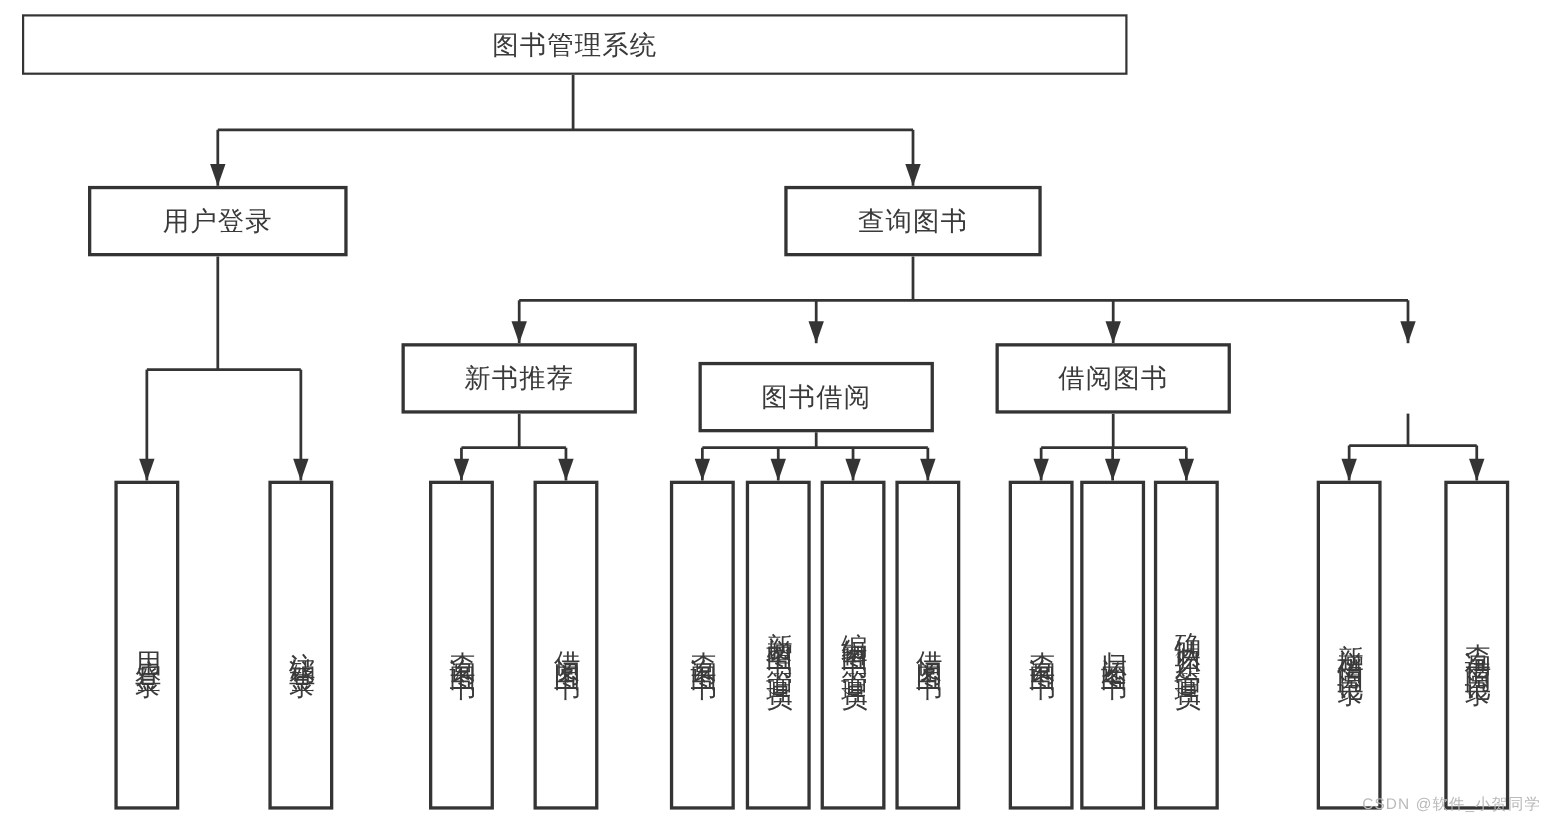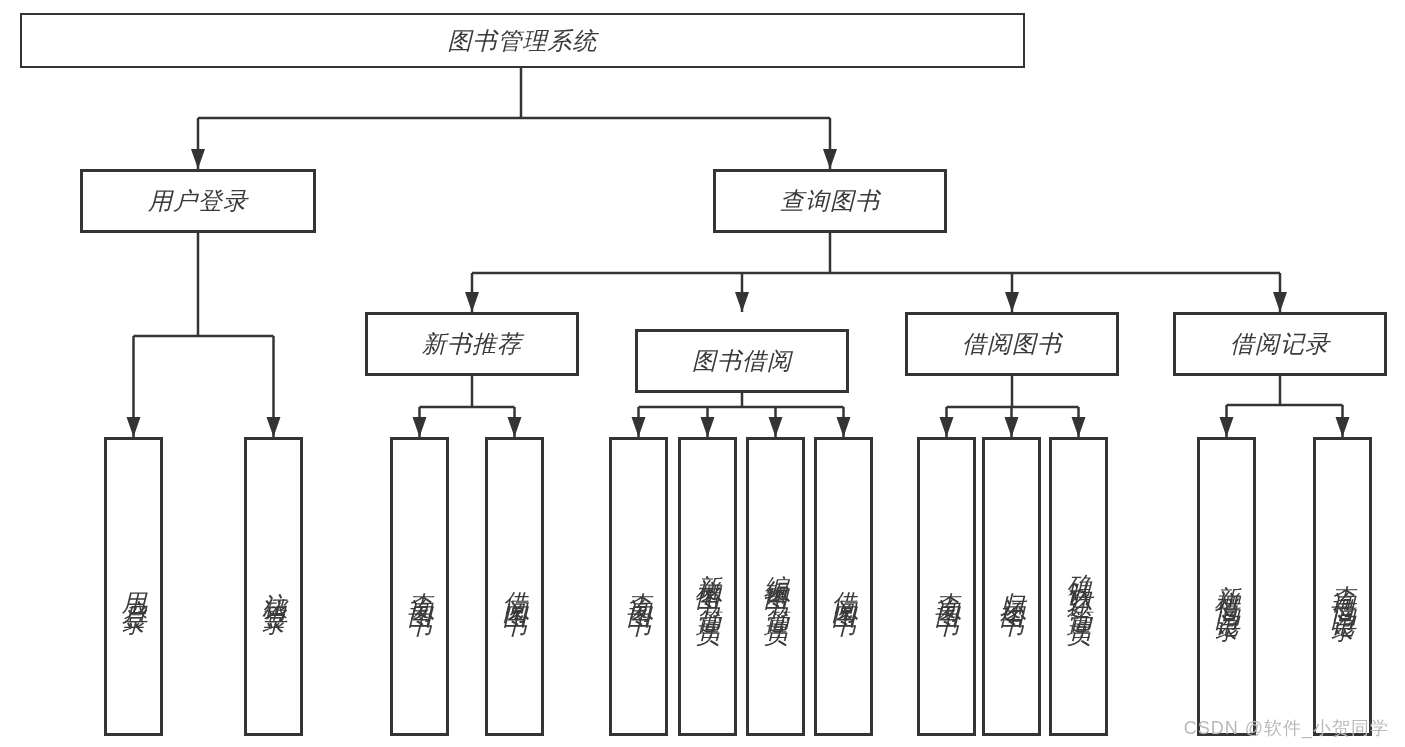--- a/index.html
+++ b/index.html
@@ -24,34 +24,33 @@
   .box{
     position:absolute;
     box-sizing:border-box;
     background:var(--box_bg);
     border:3px solid var(--line);
     display:flex;align-items:center;justify-content:center;
     font-size:24px;
     letter-spacing:1px;
     z-index:2;
     text-align:left;
-    font-style:italic;
   }
   .box.thin{border-width:2px;}
   .vtext{
     writing-mode:vertical-rl;
     text-orientation:mixed;
     letter-spacing:7px;
     line-height:1.1;
     white-space:nowrap;
   }
   #watermark{
     position:absolute;
-    right:16px;bottom:7px;
-    font-size:18px;
+    right:4px;bottom:7px;
+    font-size:14px;
     letter-spacing:1px;
     color:var(--watermark);
     z-index:3;
     white-space:nowrap;
   }
 </style>
 </head>
 <body>
 
 <div id="stage">
@@ -119,21 +118,20 @@
   </svg>
 
   <div class="box thin" style="left:20px;top:13px;width:1005px;height:55px">图书管理系统</div>
 
   <div class="box" style="left:80px;top:169px;width:236px;height:64px">用户登录</div>
   <div class="box" style="left:713px;top:169px;width:234px;height:64px">查询图书</div>
 
   <div class="box" style="left:365px;top:312px;width:214px;height:64px">新书推荐</div>
   <div class="box" style="left:635px;top:329px;width:214px;height:64px">图书借阅</div>
   <div class="box" style="left:905px;top:312px;width:214px;height:64px">借阅图书</div>
-  <div class="box" style="left:1173px;top:312px;width:214px;height:64px">借阅记录</div>
 
   <div class="box" style="left:104px;top:437px;width:59px;height:299px">
     <span class="vtext">用户登录</span>
   </div>
   <div class="box" style="left:244px;top:437px;width:59px;height:299px">
     <span class="vtext">注销登录</span>
   </div>
 
   <div class="box" style="left:390px;top:437px;width:59px;height:299px">
     <span class="vtext">查询图书</span>

